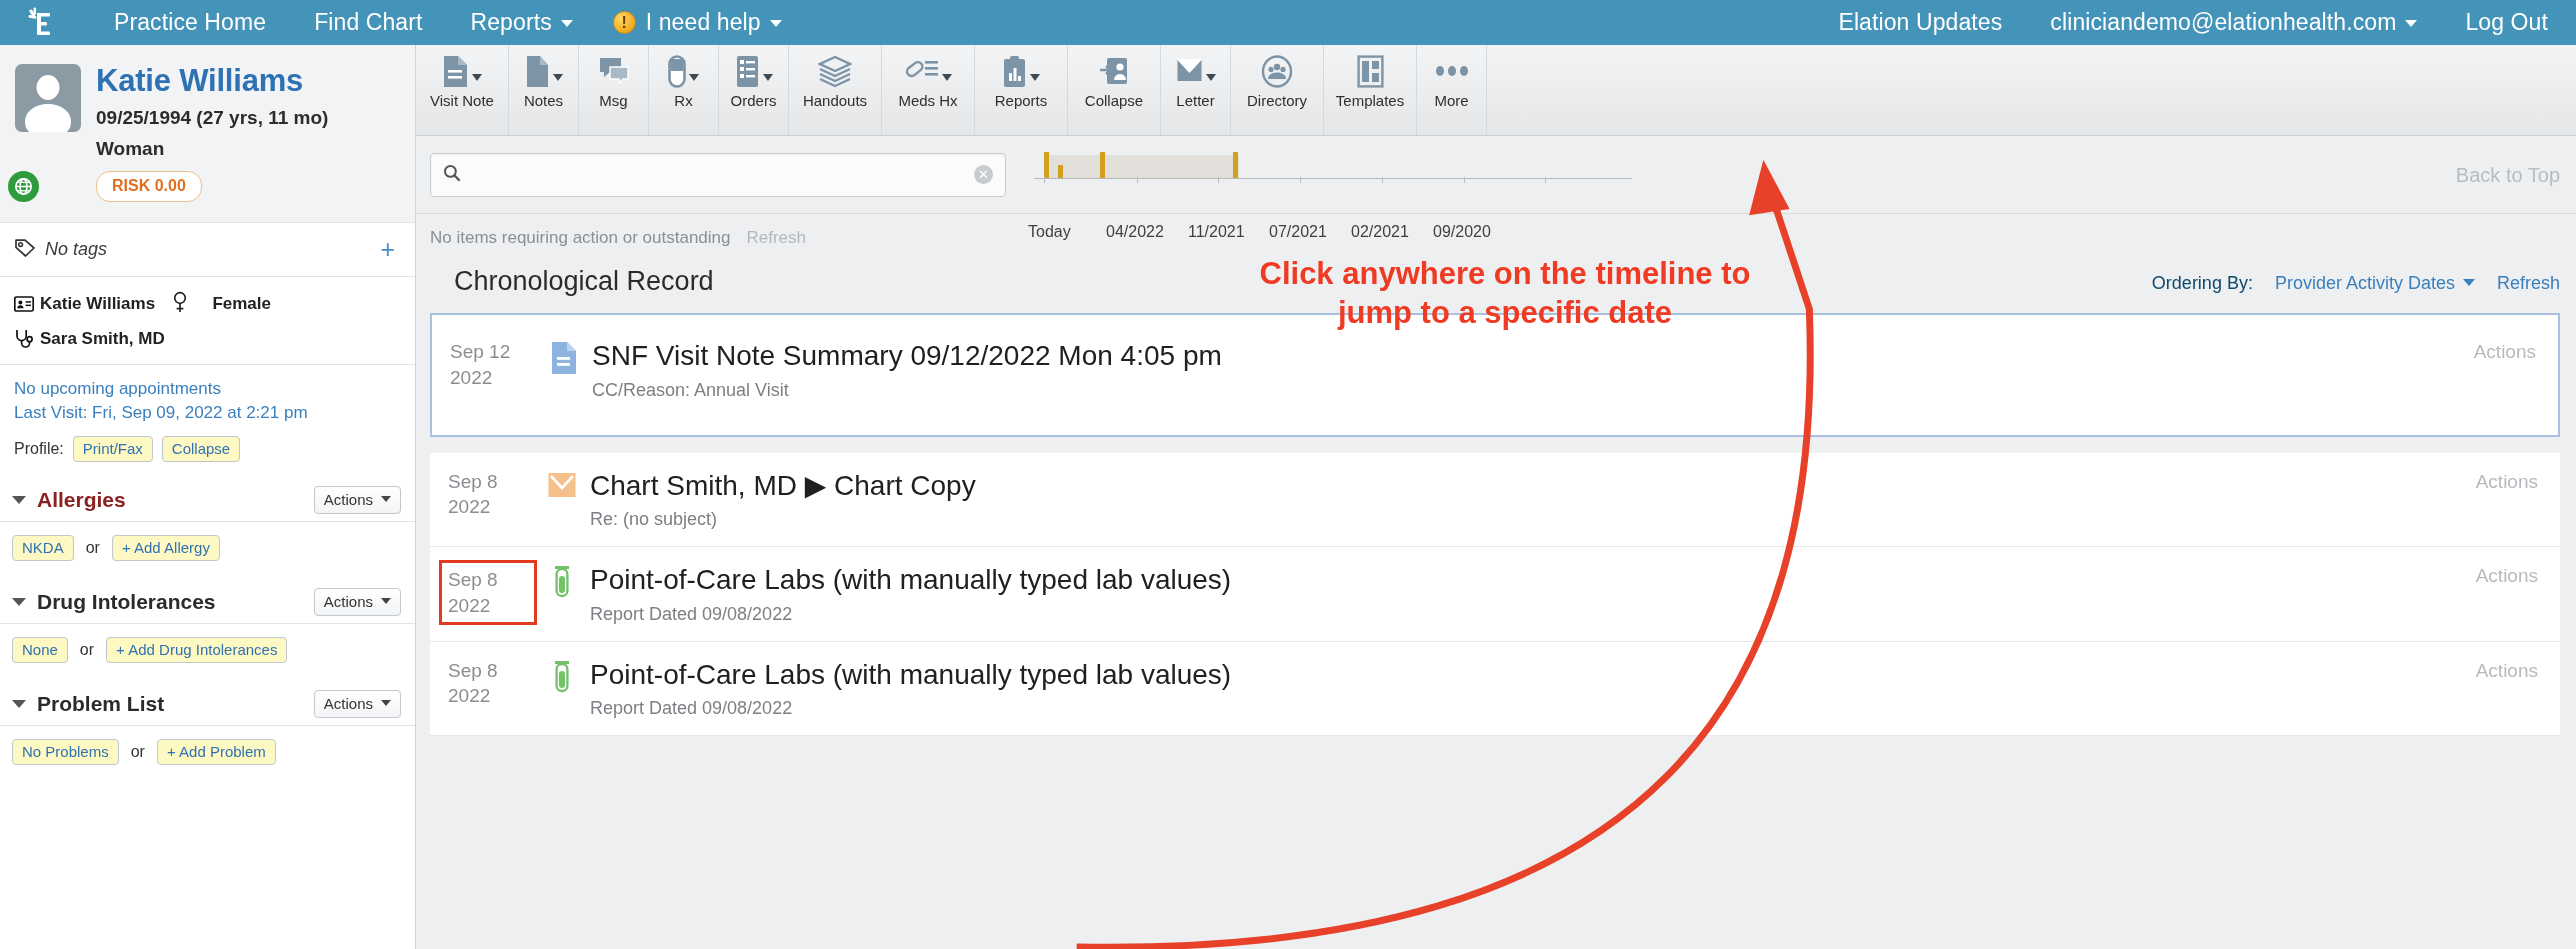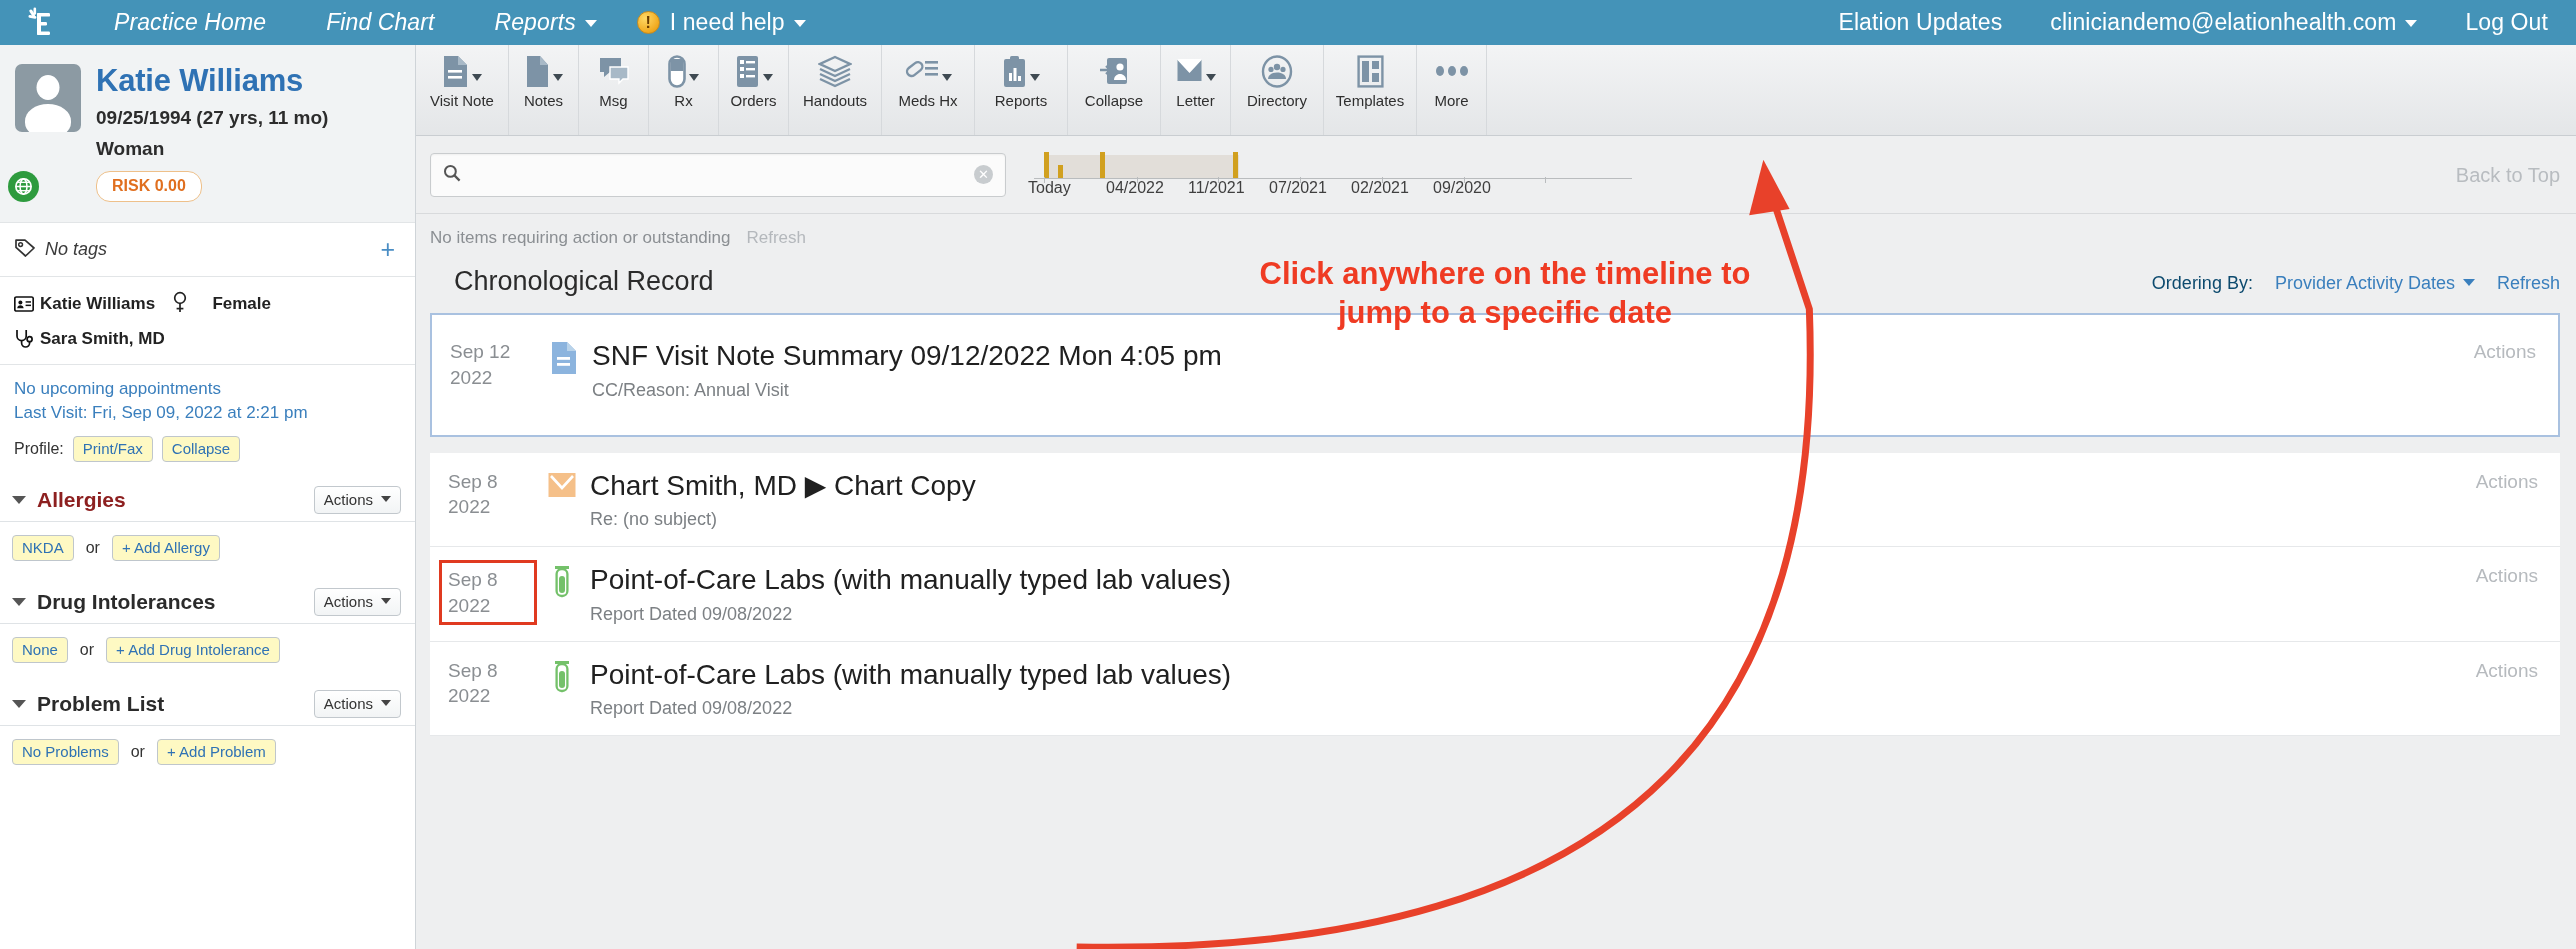--- a/index.html
+++ b/index.html
@@ -19,21 +19,21 @@
     padding: 0 28px 0 18px;
     position: relative;
     z-index: 40;
   }
   #elation-logo {
     width: 44px; height: 44px;
     display: flex; align-items: center; justify-content: center;
     margin-right: 28px;
     flex: 0 0 auto;
   }
-  .nav-left { display: flex; align-items: center; gap: 12px; font-style: italic; }
+  .nav-left { display: flex; align-items: center; gap: 0; }
   .nav-link {
     color: #ffffff;
     font-size: 23px;
     padding: 0 24px;
     white-space: nowrap;
     letter-spacing: 0.1px;
     line-height: 45px;
   }
   .nav-link.caret::after {
     content: "";
@@ -315,21 +315,21 @@
     width: 5px; background: #d1a01f;
   }
   .tl-grid {
     position: absolute; bottom: -5px;
     width: 1px; height: 6px; background: #b9bcbe;
   }
   #tl-labels {
     display: flex; margin-top: 6px;
     font-size: 16px; color: #3f3f3f;
   }
-  #tl-labels span { position: absolute; }
+  #tl-labels span { position: absolute; margin-top: 44px; }
   #back-to-top {
     position: absolute; right: 16px; top: 28px;
     font-size: 20px; color: #b8bcc0;
   }
 
   
   #content { position: relative; }
   #status-row {
     display: flex; align-items: center; gap: 16px;
     padding: 14px 16px 6px 14px;
@@ -549,21 +549,21 @@
     <div class="section-hd">
       <span class="caret-dn"></span>
       <span class="section-title">Drug Intolerances</span>
       <span class="actions-dd">
           <span>Actions</span>
         </span>
     </div>
     <div class="chip-row">
       <span class="pill-btn">None</span>
       <span>or</span>
-      <span class="pill-btn">+ Add Drug Intolerance</span>
+      <span class="pill-btn">+ Add Drug Intolerances</span>
     </div>
 
     <div class="section-hd">
       <span class="caret-dn"></span>
       <span class="section-title">Problem List</span>
       <span class="actions-dd">
           <span>Actions</span>
         </span>
     </div>
     <div class="chip-row">

